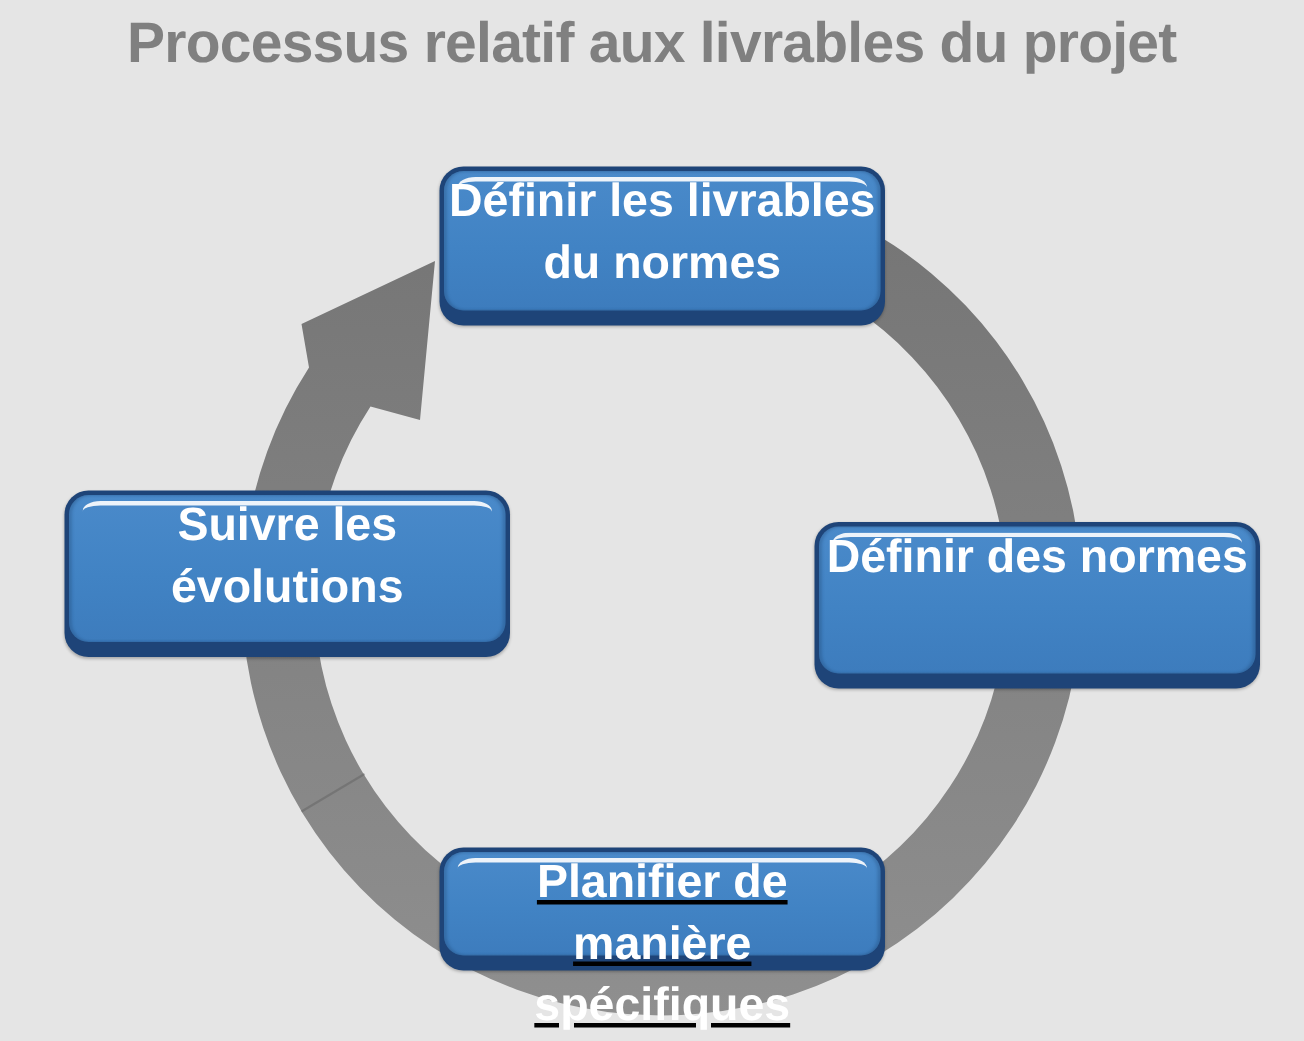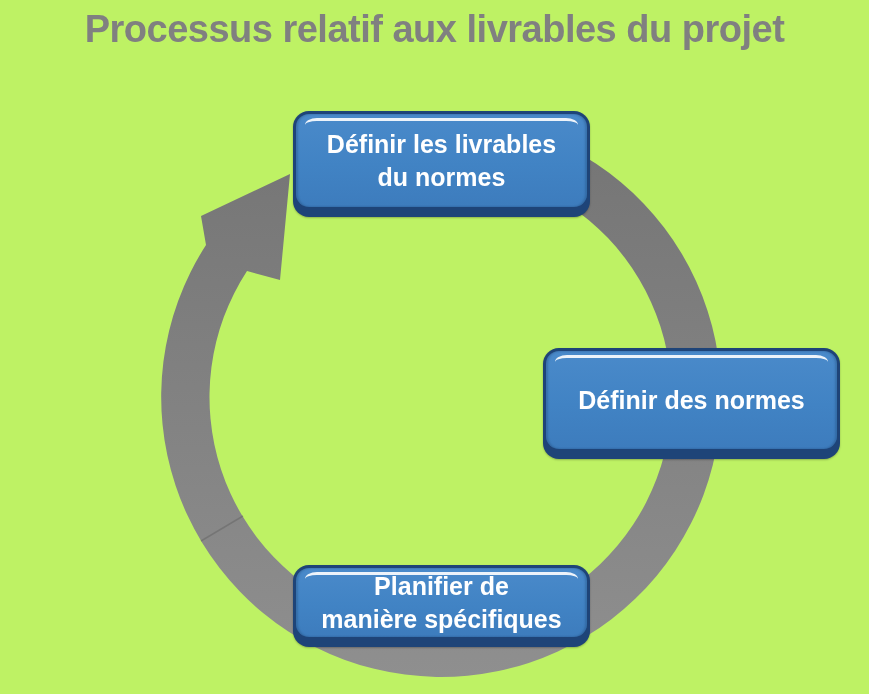--- a/index.html
+++ b/index.html
@@ -5,21 +5,21 @@
   html, body {
     margin: 0;
     padding: 0;
     background: #ffffff;
     font-family: "Liberation Sans", "DejaVu Sans", sans-serif;
   }
   .canvas {
     position: relative;
     width: 869px;
     height: 694px;
-    background: #bef264;
+    background: #e5e5e5;
     overflow: hidden;
   }
   .page-title {
     position: absolute;
     top: 6px;
     left: 0;
     width: 100%;
     text-align: center;
     font-size: 38px;
     font-weight: 700;
@@ -42,43 +42,43 @@
     box-shadow: 0 1px 2px rgba(0,0,0,0.25);
   }
   .box-inner {
     position: relative;
     height: 100%;
     border-radius: 13px;
     background: linear-gradient(180deg, #4a8aca 0%, #4183c4 55%, #3d7cbd 100%);
     box-shadow: inset 2px 0 2px rgba(20,50,90,0.25), inset -2px 0 2px rgba(20,50,90,0.25);
     display: flex;
     flex-direction: column;
-    justify-content: center;
+    justify-content: flex-start;
     align-items: center;
     color: #ffffff;
-    font-size: 25px;
+    font-size: 31px;
     font-weight: 700;
     line-height: 1.32;
     text-align: center;
   }
   .box-inner::before {
     
     content: "";
     position: absolute;
     top: 4px;
     left: 9px;
     right: 9px;
     height: 12px;
     border-top: 3px solid rgba(255,255,255,0.9);
     border-radius: 12px / 7px;
     pointer-events: none;
   }
   .box-top    { left: 293px; top: 111px; height: 106px; }
   .box-right  { left: 543px; top: 327px; height: 111px; margin-top: 21px; }
-  .box-bottom { left: 293px; top: 565px; height: 82px; }
+  .box-bottom { left: 293px; top: 565px; height: 82px; text-decoration: underline; }
   .box-left   { left:  43px; top: 327px; height: 111px; }
 </style>
 </head>
 <body>
 
 <div class="canvas">
 
   <div class="page-title">Processus relatif aux livrables du projet</div>
 
   <svg class="ring-svg" width="869" height="694" viewBox="0 0 869 694" aria-hidden="true">
@@ -112,14 +112,20 @@
     </div>
   </div>
 
   <div class="process-box box-bottom">
     <div class="box-inner">
       <span>Planifier de</span>
       <span>manière spécifiques</span>
     </div>
   </div>
 
+  <div class="process-box box-left">
+    <div class="box-inner">
+      <span>Suivre les</span>
+      <span>évolutions</span>
+    </div>
+  </div>
 
 </div>
 
 </body></html>

